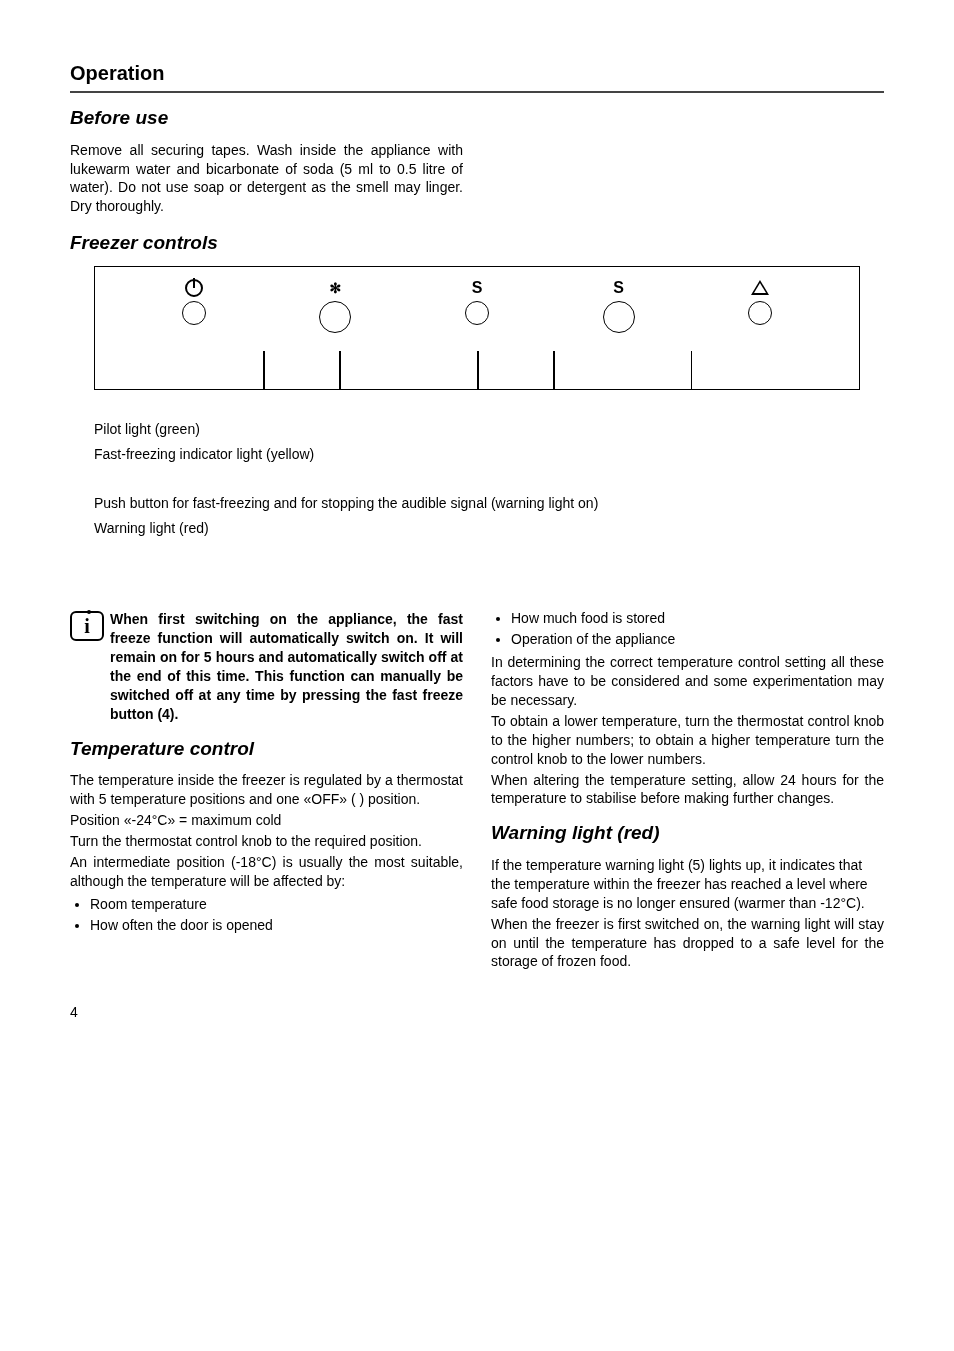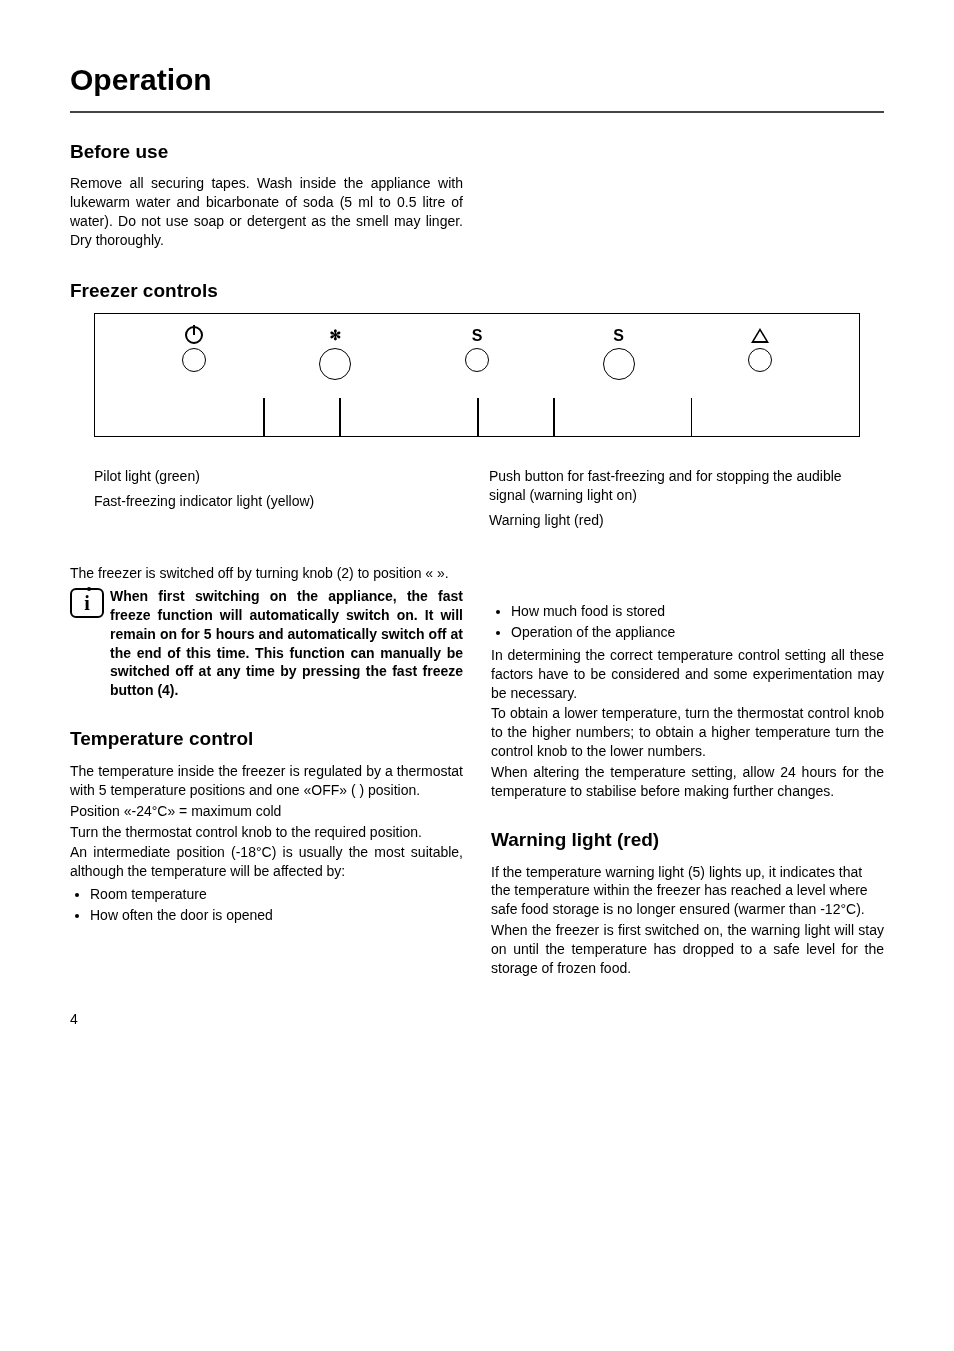--- a/index.html
+++ b/index.html
@@ -5,34 +5,36 @@
   body {
     font-family: Arial, Helvetica, sans-serif;
     max-width: 954px;
     margin: 0 auto;
     padding: 60px 70px 40px 70px;
     color: #000;
     font-size: 14px;
     line-height: 1.35;
   }
   h1 {
-    font-size: 30px;
+    font-size: 20px;
     font-weight: bold;
     margin: 0 0 4px 0;
     border-bottom: 2px solid #444;
-    padding-bottom: 10px;
+    padding-bottom: 4px;
   }
   h2 {
     font-size: 19px;
     font-weight: bold;
-    margin: 26px 0 10px 0;
+    margin: 12px 0 10px 0;
+    font-style: italic;
   }
   .columns {
     display: flex;
     gap: 28px;
+    align-items: center;
   }
   .col {
     flex: 1;
     min-width: 0;
   }
   p { margin: 0 0 2px 0; text-align: justify; }
   .diagram {
     border: 1.5px solid #000;
     margin: 10px 24px 30px 24px;
     height: 124px;
@@ -51,21 +53,21 @@
     width:22px; height:22px; border:1.5px solid #000; border-radius:50%;
   }
   .ctrl.big .circ { width:30px; height:30px; }
   .icon-top { height:18px; display:flex; align-items:center; justify-content:center; font-weight:bold; font-size:16px;}
   .diagram-lines {
     position:absolute; bottom:0; left:0; right:0; height:40px;
   }
   .tick {
     position:absolute; bottom:0; width:1.5px; background:#000; height:38px;
   }
-  .legend { display:flex; gap:24px; padding:0 24px; }
+  .legend { display:flex; gap:24px; padding:0 24px;flex-direction:column; }
   .legend .col p { text-align:left; margin-bottom:6px; }
   .info-row { display:flex; align-items:flex-start; gap:6px; }
   .info-icon {
     flex:0 0 auto;
     width:30px; height:26px;
     border:2.5px solid #000; border-radius:6px;
     display:flex; align-items:center; justify-content:center;
     font-family:"Times New Roman", serif;
     font-weight:bold; font-size:20px;
     line-height:1;
@@ -153,21 +155,20 @@
   </div>
   <div class="col">
     <p>Push button for fast-freezing and for stopping the audible signal (warning light on)</p>
     <p>Warning light (red)</p>
   </div>
 </div>
 
 <div class="columns" style="margin-top:28px;">
 
   <div class="col">
-    <p>The freezer is switched off by turning knob (2) to position «  ».</p>
     <div class="info-row" style="margin-top:4px;">
       <div class="info-icon">
           <span style="position:relative;">i<span style="position:absolute;top:-6px;left:3px;width:4px;height:4px;background:#000;border-radius:50%;"></span></span>
         </div>
       <div class="info-text">When first switching on the appliance, the fast freeze function will automatically switch on. It will remain on for 5 hours and automatically switch off at the end of this time. This function can manually be switched off at any time by pressing the fast freeze button (4).</div>
     </div>
 
     <h2>Temperature control</h2>
     <p>The temperature inside the freezer is regulated by a thermostat with 5 temperature positions and one «OFF» (  ) position.</p>
     <p>Position «-24°C» = maximum cold</p>

